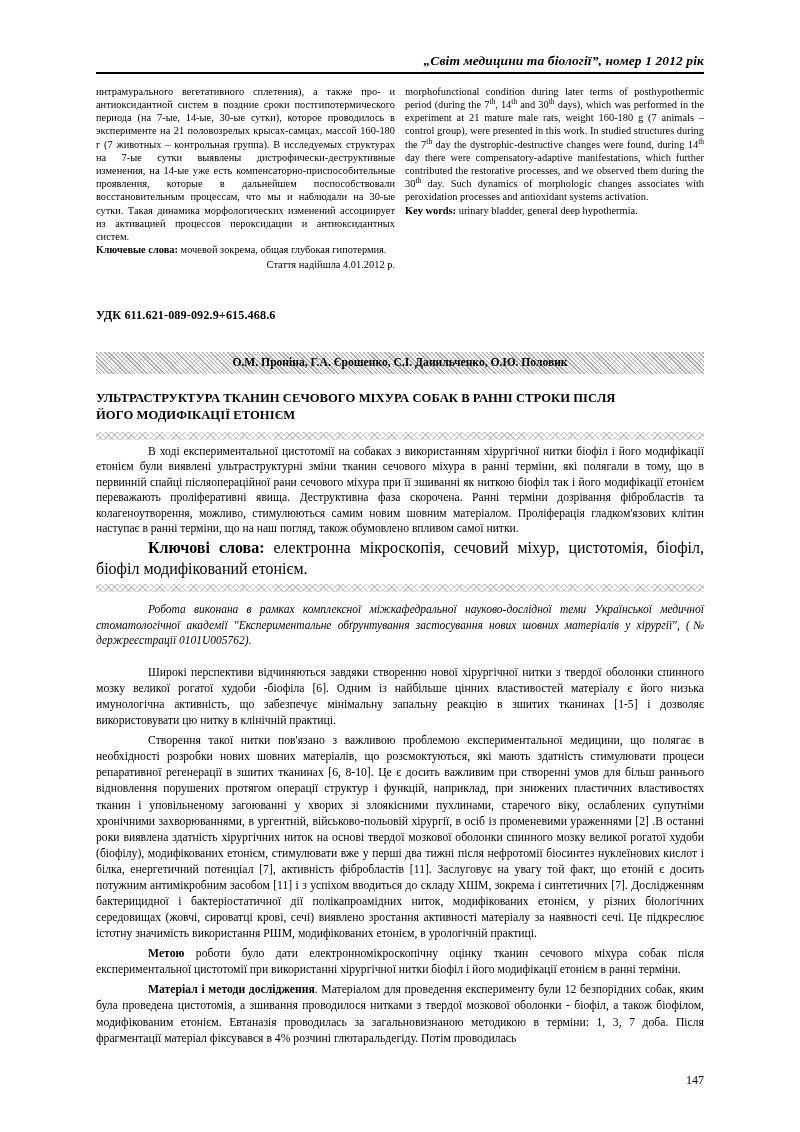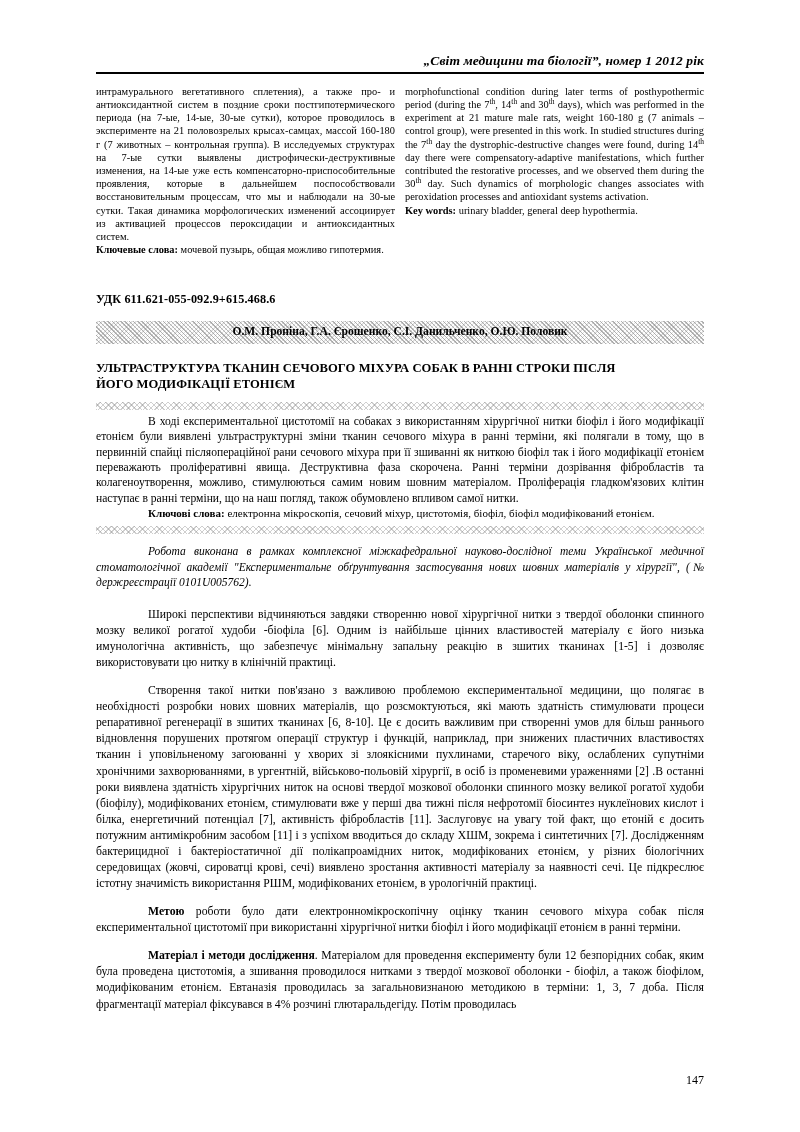--- a/index.html
+++ b/index.html
@@ -76,21 +76,21 @@
   
   .udc {
     margin-top: 36px;
     font-size: 12.2px;
     font-weight: bold;
     letter-spacing: 0.1px;
   }
 
   
   .author-band {
-    margin-top: 14px;
+    margin-top: 29px;
     padding: 3px 4px 4px 4px;
     text-align: center;
     font-weight: bold;
     font-size: 11.6px;
     line-height: 1.33;
     background-color: #fdfdfd;
     background-image:
       repeating-linear-gradient(45deg,
         rgba(130,130,130,0.60) 0px,
         rgba(130,130,130,0.60) 1px,
@@ -137,21 +137,21 @@
     font-size: 11.6px;
     line-height: 1.33;
     text-align: justify;
   }
   .uk-abstract p {
     margin: 0;
     text-indent: 52px;
   }
   .uk-kw {
     margin-top: 1px;
-    font-size: 11px;
+    font-size: 16px;
     text-indent: 52px;
     text-align: justify;
   }
   .uk-kw b { font-weight: bold; }
 
   
   .funding {
     margin-top: 10px;
     font-style: italic;
     font-size: 11.5px;
@@ -164,21 +164,21 @@
   .body-text {
     margin-top: 16px;
     font-size: 11.7px;
     line-height: 1.375;
     text-align: justify;
   }
   .body-text p {
     margin: 0 0 0 0;
     text-indent: 52px;
   }
-  .body-text p + p { margin-top: 12px; }
+  .body-text p + p { margin-top: 4px; }
   .body-text b { font-weight: bold; }
 
   
   .folio {
     position: absolute;
     right: 60px;
     bottom: 44px;
     font-size: 12px;
   }
 </style>
@@ -187,31 +187,32 @@
 
 <div class="page">
 
   <div class="running-head">„Світ медицини та біології”, номер 1 2012 рік</div>
   <div class="head-rule"></div>
 
   <div class="abstract-cols">
 
     <div class="col">
       <p>интрамурального вегетативного сплетения), а также про- и антиоксидантной систем в поздние сроки постгипотермического периода (на 7-ые, 14-ые, 30-ые сутки), которое проводилось в эксперименте на 21 половозрелых крысах-самцах, массой 160-180 г (7 животных – контрольная группа). В исследуемых структурах на 7-ые сутки выявлены дистрофически-деструктивные изменения, на 14-ые уже есть компенсаторно-приспособительные проявления, которые в дальнейшем поспособствовали восстановительным процессам, что мы и наблюдали на 30-ые сутки. Такая динамика морфологических изменений ассоциирует из активацией процессов пероксидации и антиоксидантных систем.</p>
-      <p class="kw-par"><span class="kw-lead">Ключевые слова:</span><span> мочевой пузырь, общая можливо гипотермия.</span></p>
+      <p class="kw-par"><span class="kw-lead">Ключевые слова:</span><span> мочевой зокрема, общая глубокая гипотермия.</span></p>
+      <div class="submitted">Стаття надійшла 4.01.2012 р.</div>
     </div>
 
     <div class="col">
       <p><span>morphofunctional condition during later terms of posthypothermic period (during the 7</span><sup>th</sup><span>, 14</span><sup>th</sup><span> and 30</span><sup>th</sup><span> days), which was performed in the experiment at 21 mature male rats, weight 160-180 g (7 animals – control group), were presented in this work. In studied structures during the 7</span><sup>th</sup><span> day the dystrophic-destructive changes were found, during 14</span><sup>th</sup><span> day there were compensatory-adaptive manifestations, which further contributed the restorative processes, and we observed them during the 30</span><sup>th</sup><span> day. Such dynamics of morphologic changes associates with peroxidation processes and antioxidant systems activation.</span></p>
       <p class="kw-par"><span class="kw-lead">Key words:</span><span> urinary bladder, general deep hypothermia.</span></p>
     </div>
 
   </div>
 
-  <div class="udc">УДК 611.621-055-092.9+615.468.6</div>
+  <div class="udc">УДК 611.621-089-092.9+615.468.6</div>
 
   <div class="author-band">
     <div>О.М. Проніна, Г.А. Єрошенко, С.І. Данильченко, О.Ю. Половик</div>
   </div>
 
   <div class="art-title">
     <div>УЛЬТРАСТРУКТУРА ТКАНИН СЕЧОВОГО МІХУРА СОБАК В РАННІ СТРОКИ ПІСЛЯ</div>
     <div>ЙОГО МОДИФІКАЦІЇ ЕТОНІЄМ</div>
   </div>
 

